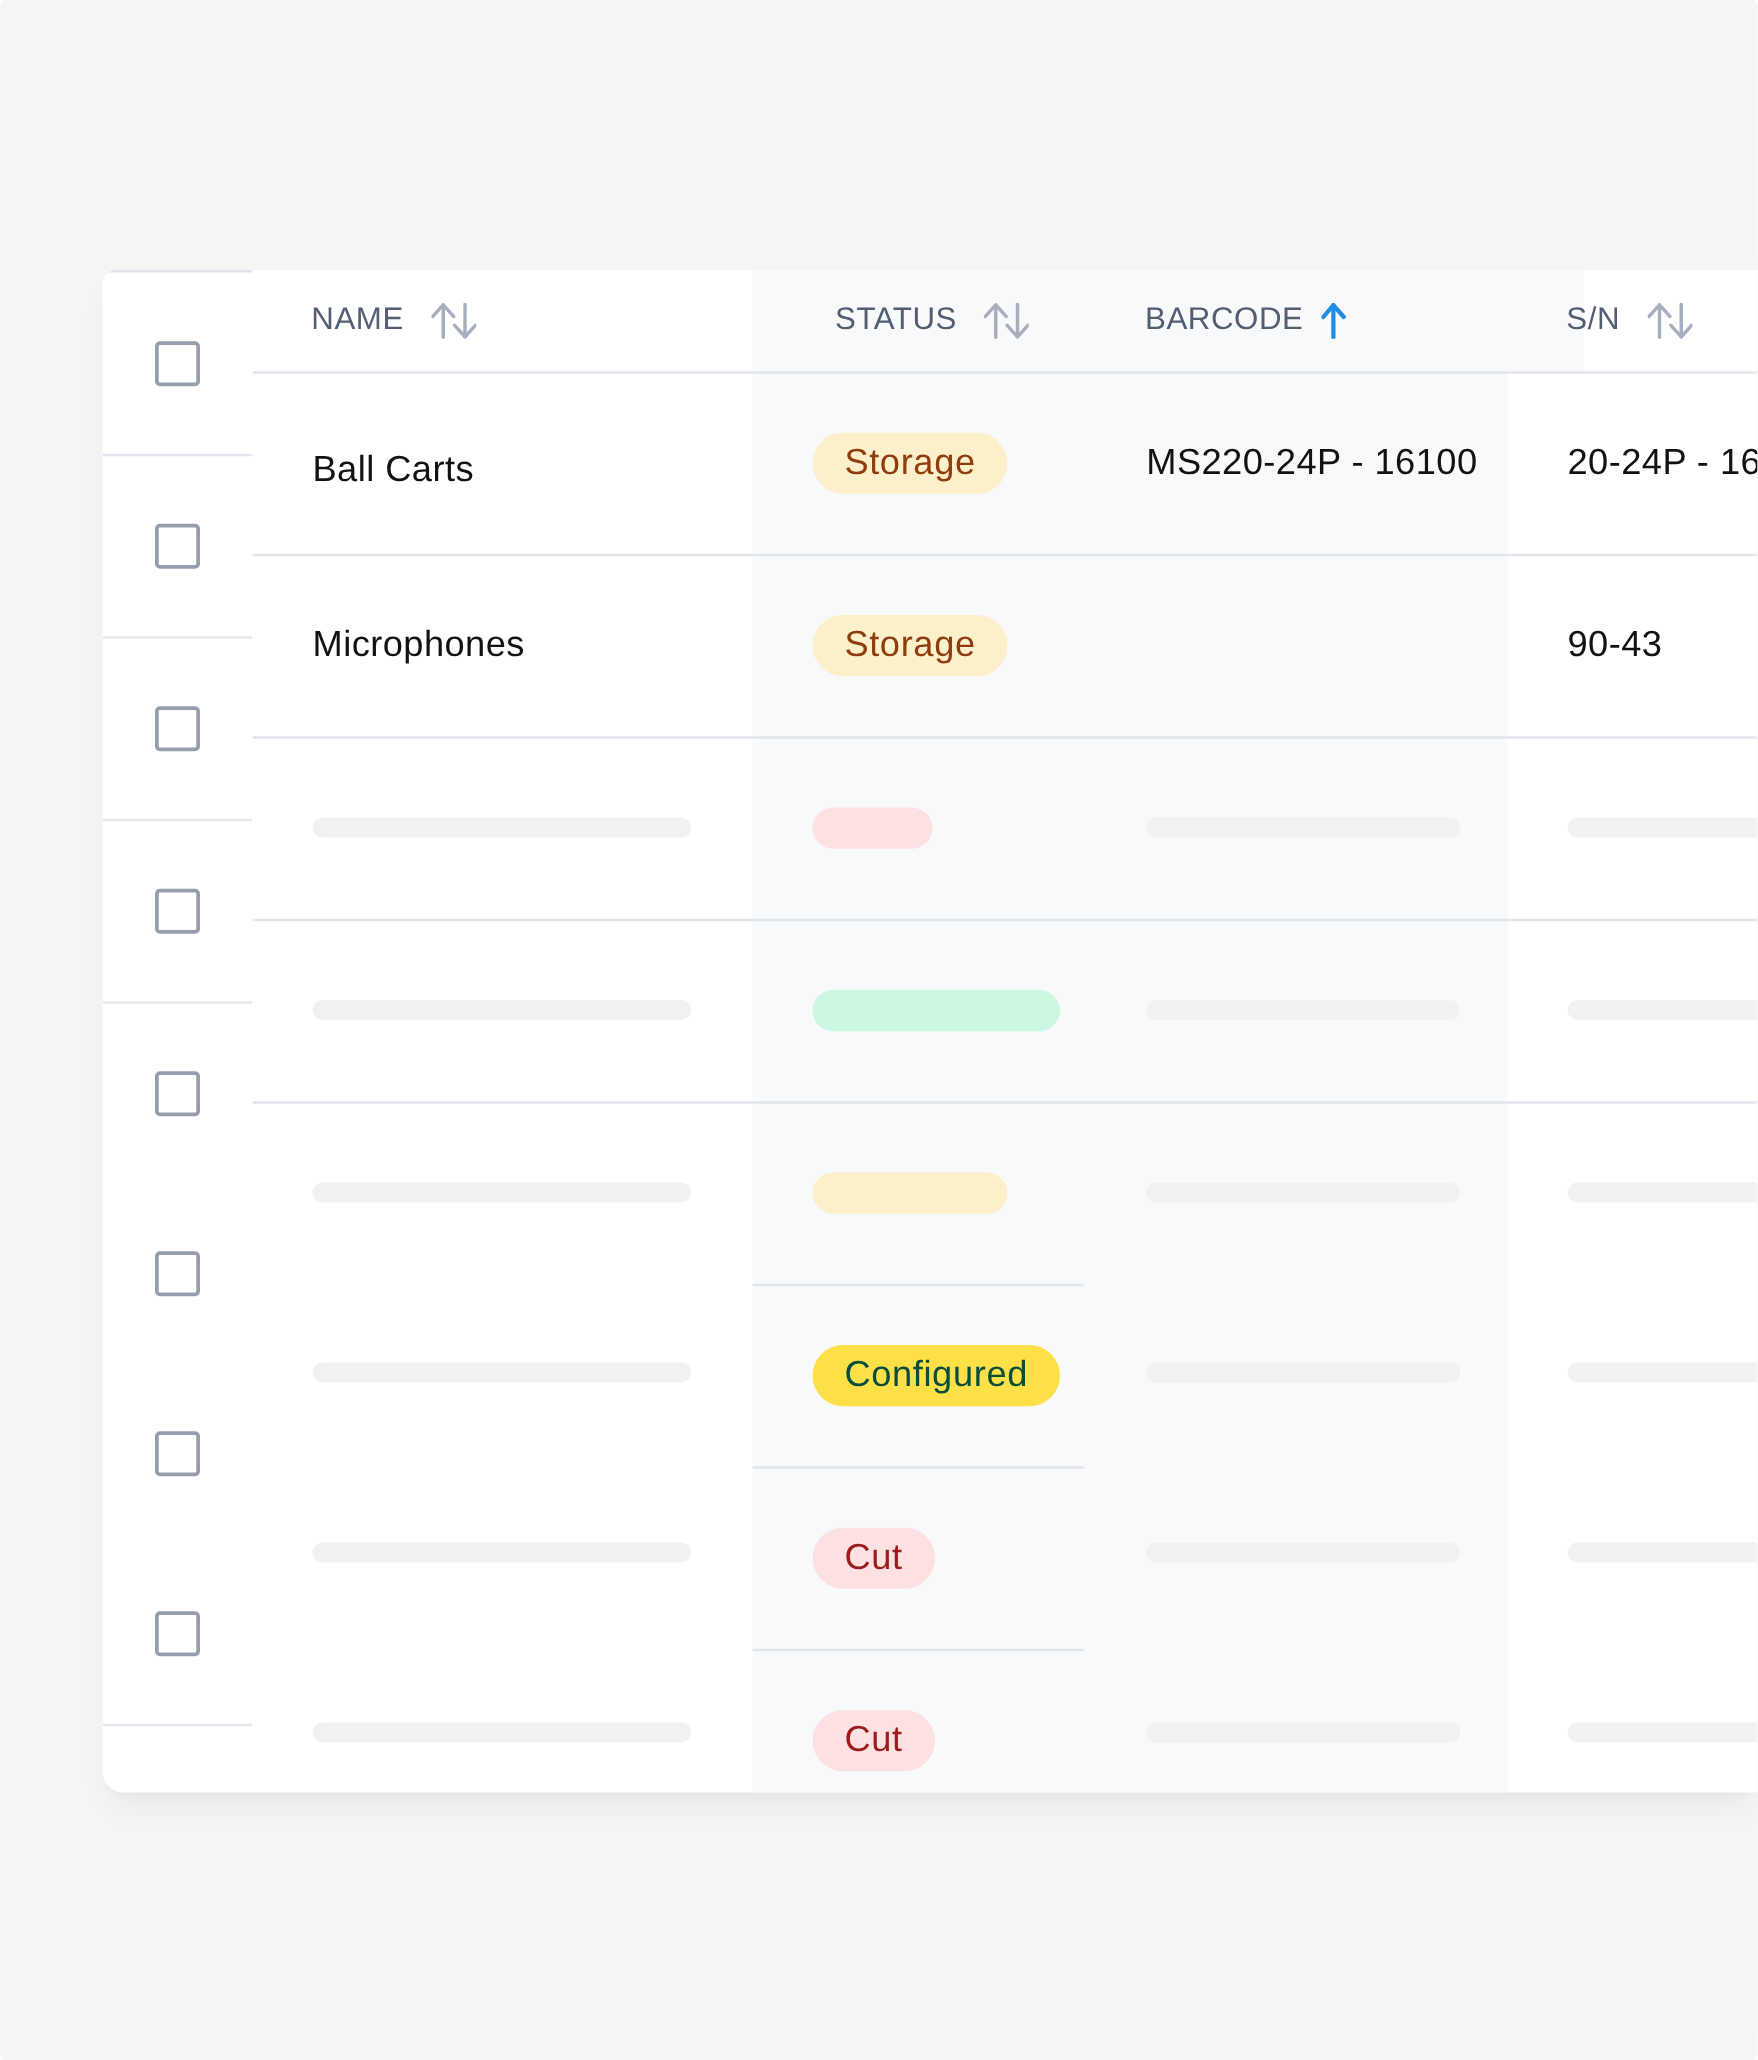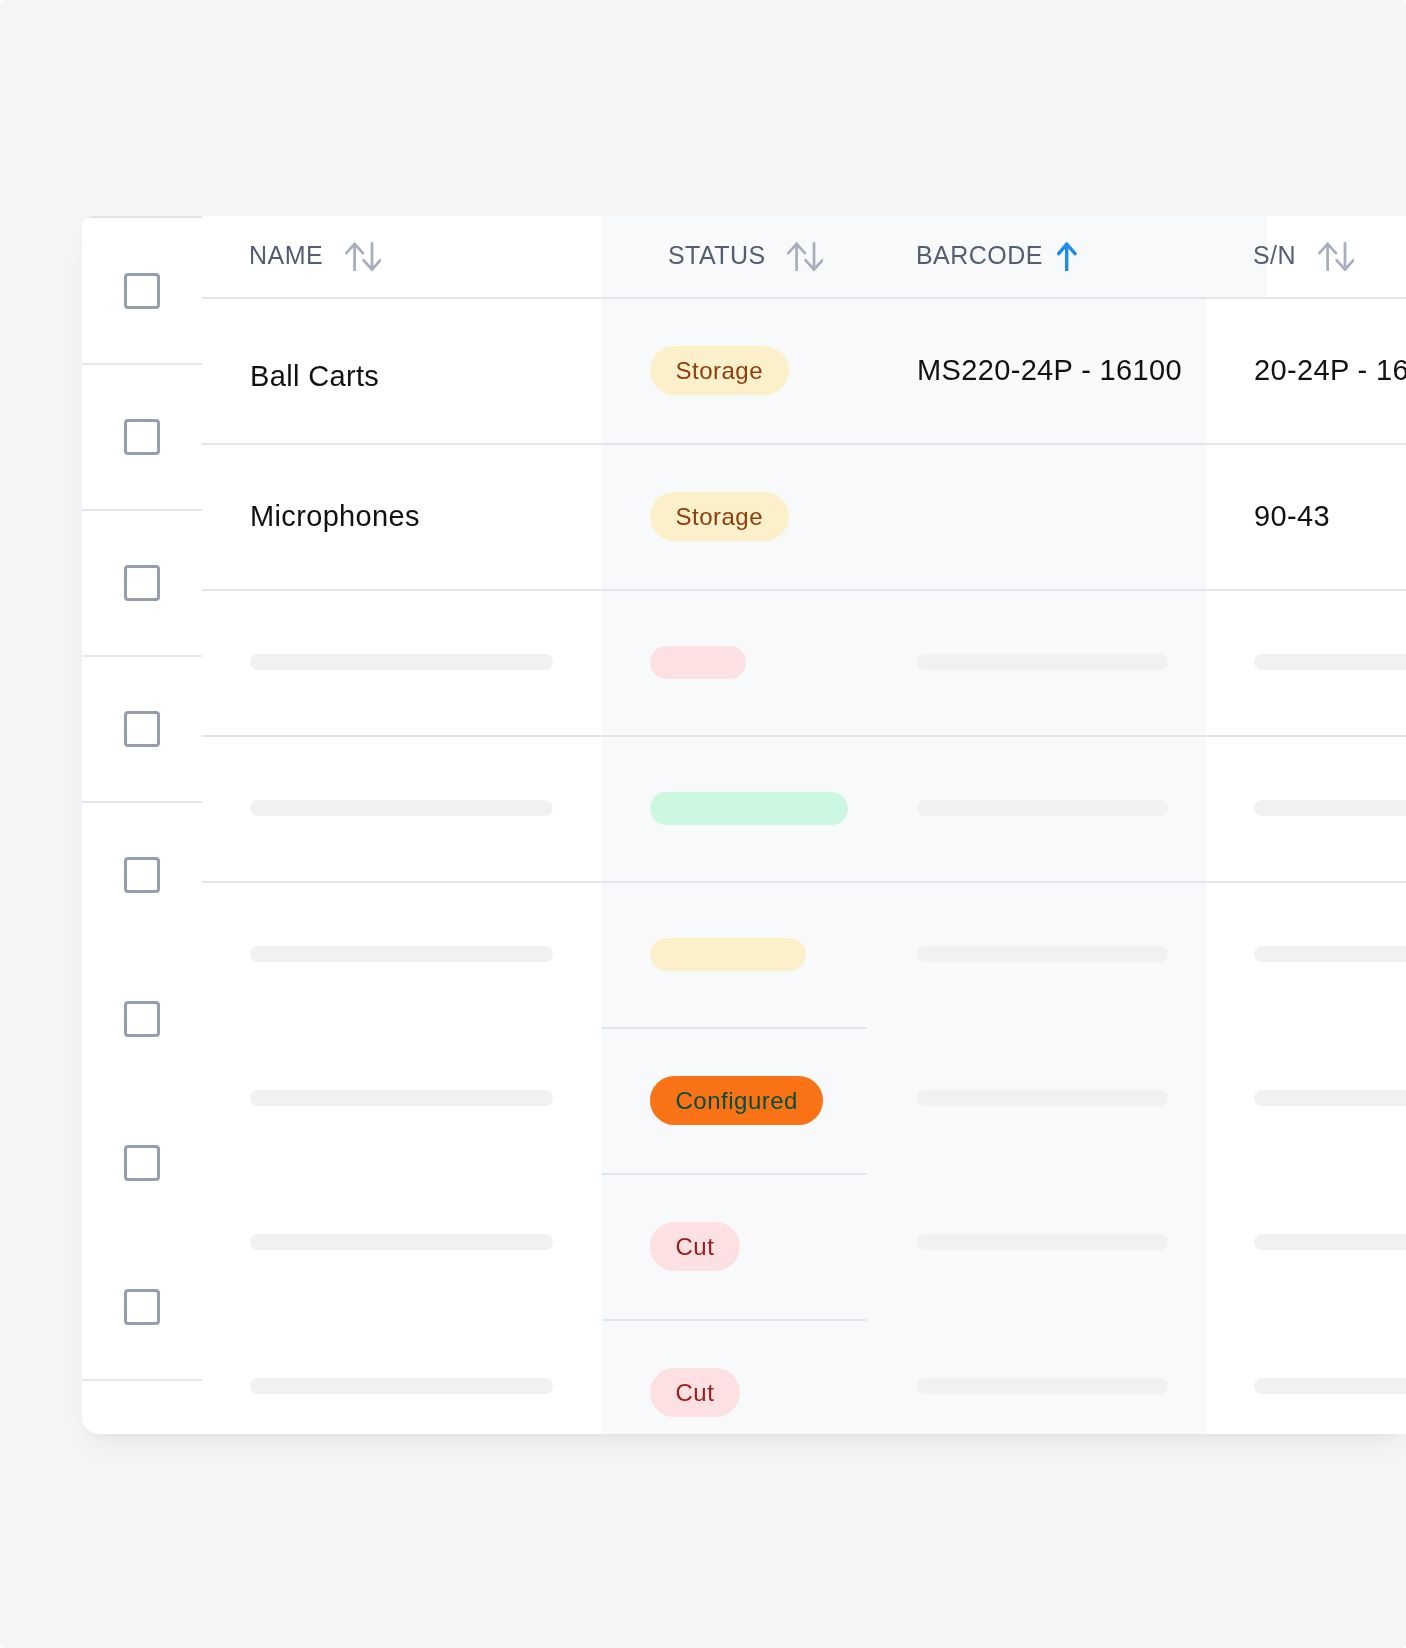--- a/index.html
+++ b/index.html
@@ -34,23 +34,23 @@
 
   .hline{position:absolute;left:0;width:1204px;height:2.4px;background:#e2e5eb;}
   .hline-s{position:absolute;left:400px;width:265px;height:2.4px;background:#e2e5eb;}
 
   .hdr{position:absolute;top:25px;height:29px;display:flex;align-items:center;gap:21.5px;
        font-size:25px;letter-spacing:0.45px;color:#535e72;white-space:nowrap;}
   .cell{position:absolute;height:36px;display:flex;align-items:center;
         font-size:29px;letter-spacing:0.35px;color:#111214;white-space:nowrap;}
 
   .badge{position:absolute;height:49px;border-radius:25px;display:flex;align-items:center;will-change:transform;
-         padding:0 25.5px;font-size:24px;letter-spacing:0.5px;white-space:nowrap;box-sizing:border-box;}
+         padding:0 25.5px;font-size:29px;letter-spacing:0.5px;white-space:nowrap;box-sizing:border-box;}
   .b-amber{background:#fcf0ca;color:#8f3c0e;}
-  .b-green{background:#f97316;color:#064e3b;}
+  .b-green{background:#fde047;color:#064e3b;}
   .b-red{background:#fde0e1;color:#9b1c1c;}
 
   .sk{position:absolute;height:16px;border-radius:8px;background:#f1f1f2;}
   .skb{position:absolute;height:33px;border-radius:17px;}
   .skb-red{background:#fde0e1;}
   .skb-green{background:#ccf7e0;}
   .skb-amber{background:#fcf0ca;}
 
   svg{display:block;}
 </style>

